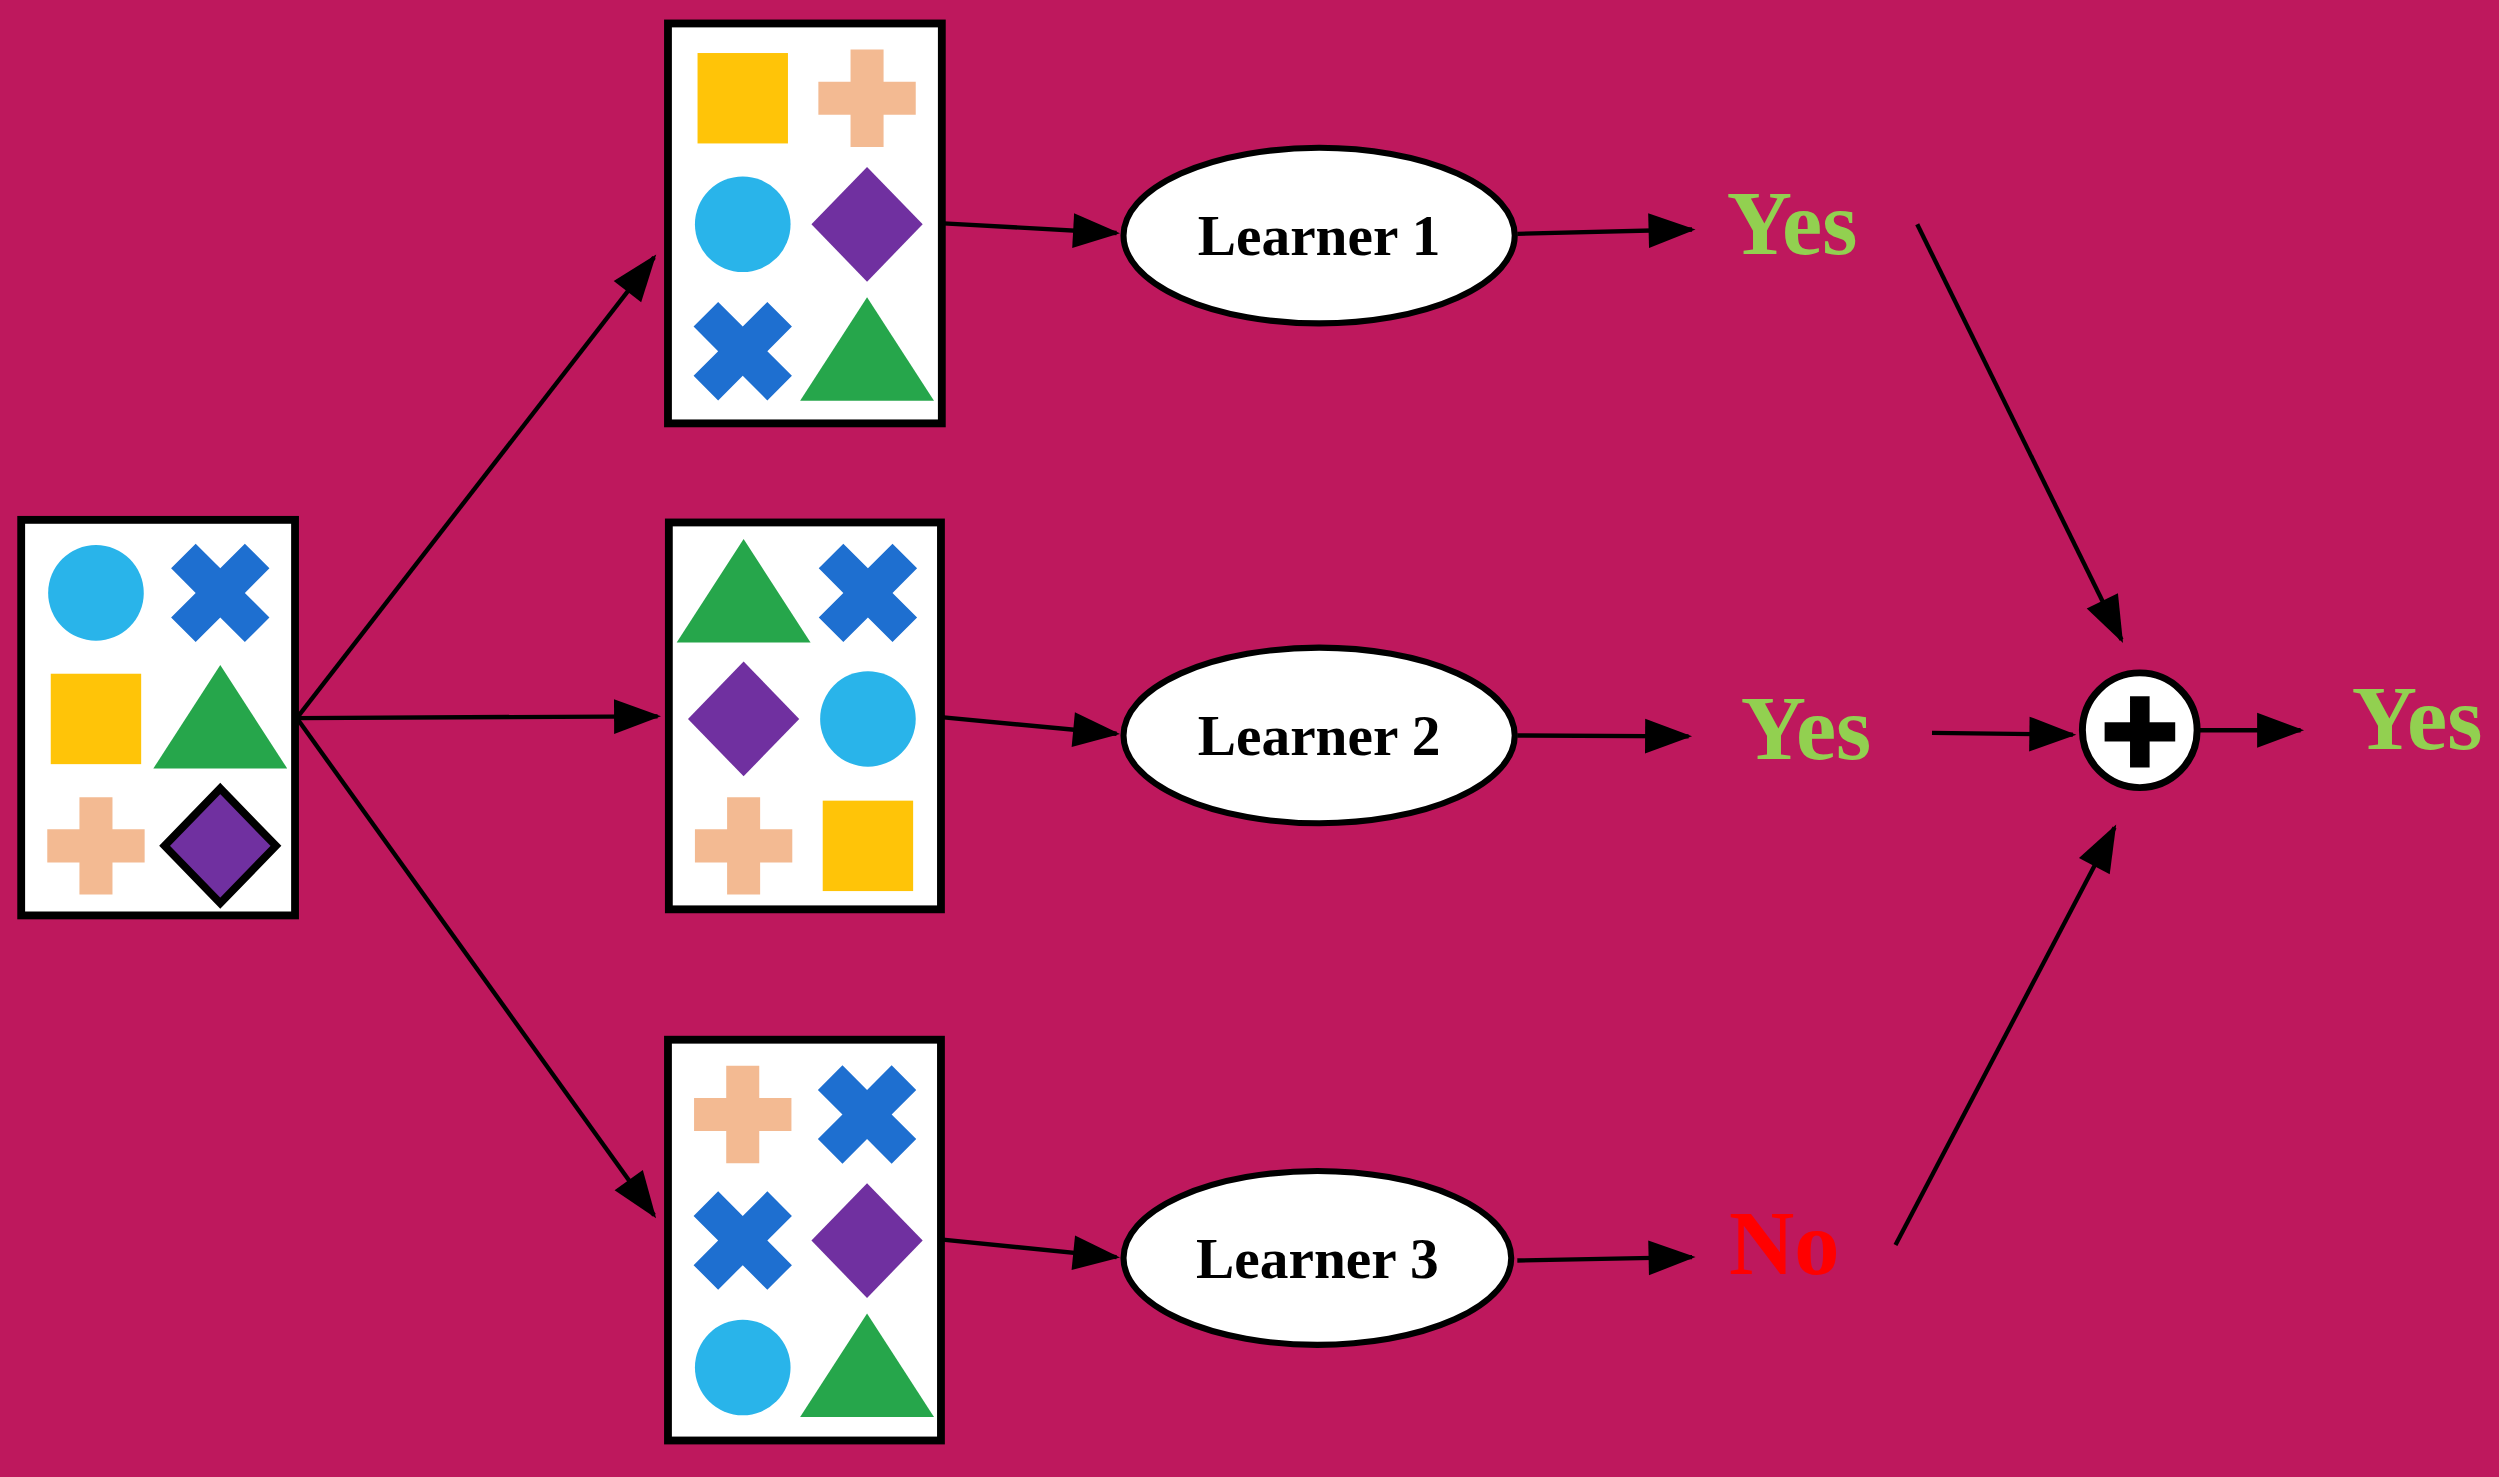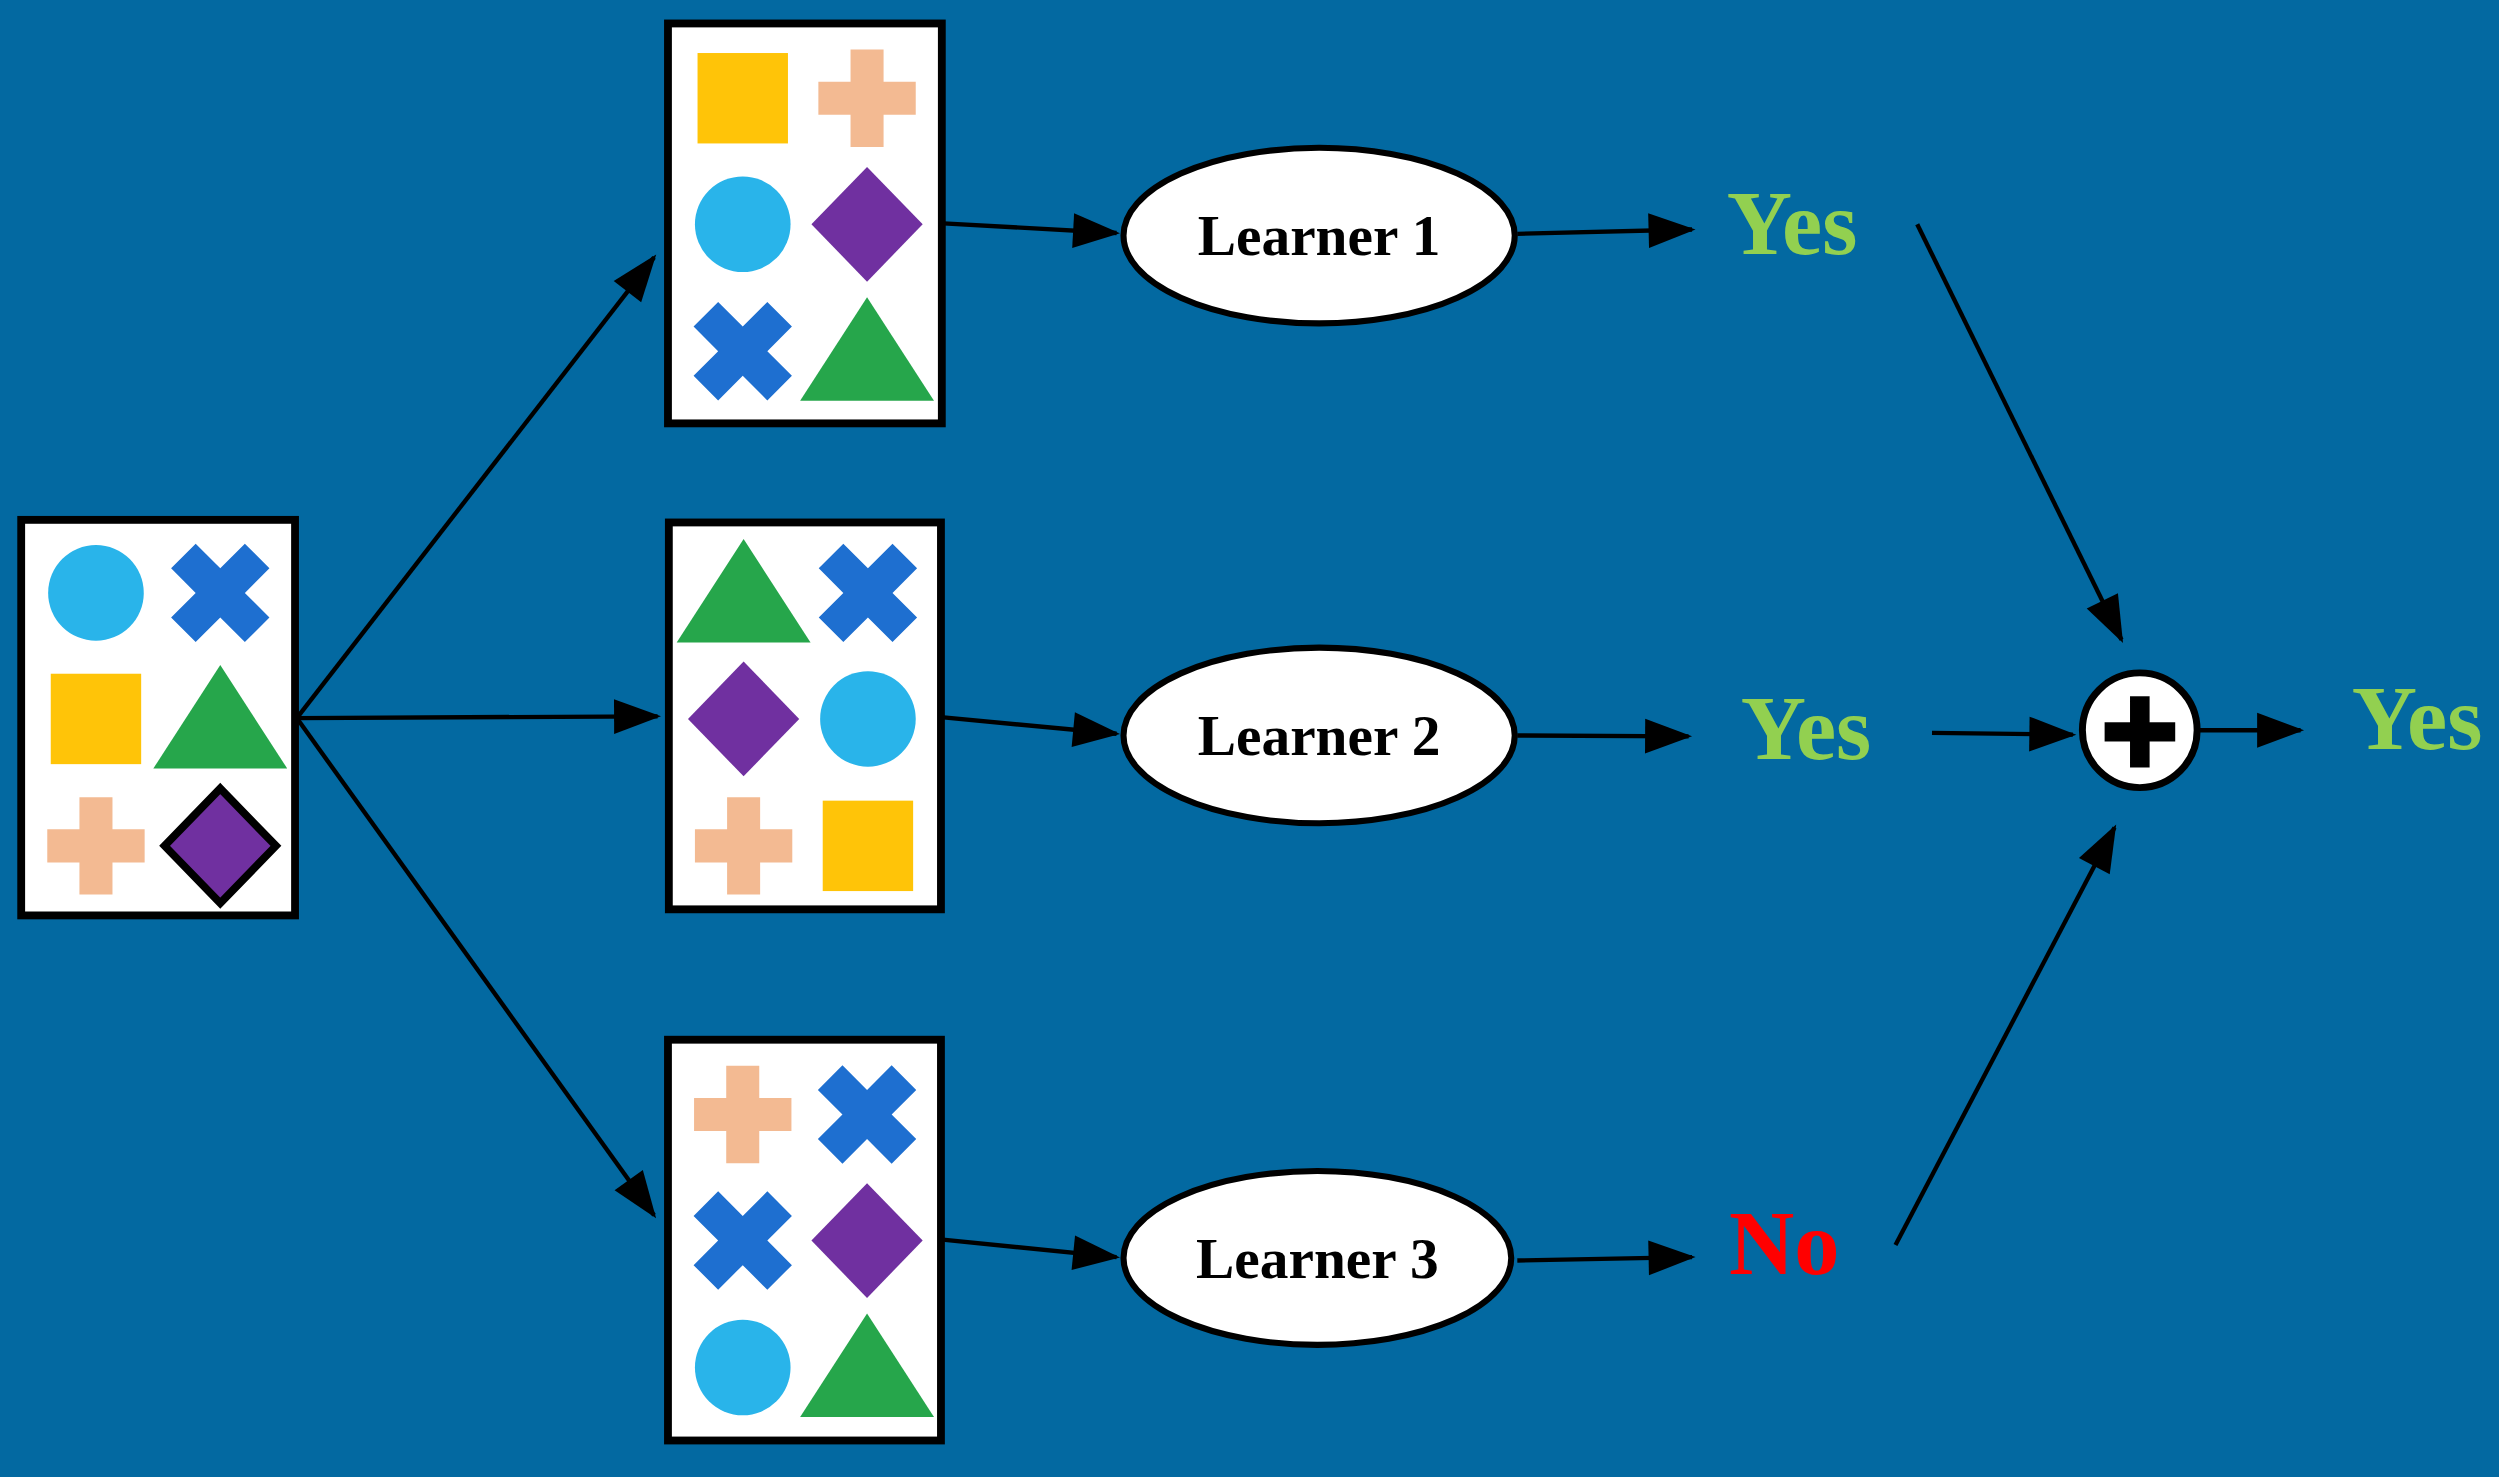--- a/index.html
+++ b/index.html
@@ -1,16 +1,16 @@
 <!DOCTYPE html>
 <html style="font-size:14px"><head>
 <meta charset="utf-8">
 <style>
   html,body{margin:0;padding:0;background:#ffffff;}
-  .stage{width:2500px;height:1477px;background:#0369a1;position:relative;overflow:hidden;
+  .stage{width:2500px;height:1477px;background:#be185d;position:relative;overflow:hidden;
          font-family:"Liberation Serif", serif;}
   svg{display:block;}
   .box{fill:#ffffff;stroke:#000000;stroke-width:9;}
   .node{fill:#ffffff;stroke:#000000;stroke-width:7;}
   .conn{stroke:#000000;stroke-width:5;fill:none;}
   .node-label{font-family:"Liberation Serif",serif;font-weight:700;font-size:66px;
               fill:#000000;text-anchor:middle;}
   .out-label{font-family:"Liberation Serif",serif;font-weight:700;font-size:104px;
              text-anchor:middle;}
   .agg-circle{fill:#ffffff;stroke:#000000;stroke-width:8;}

